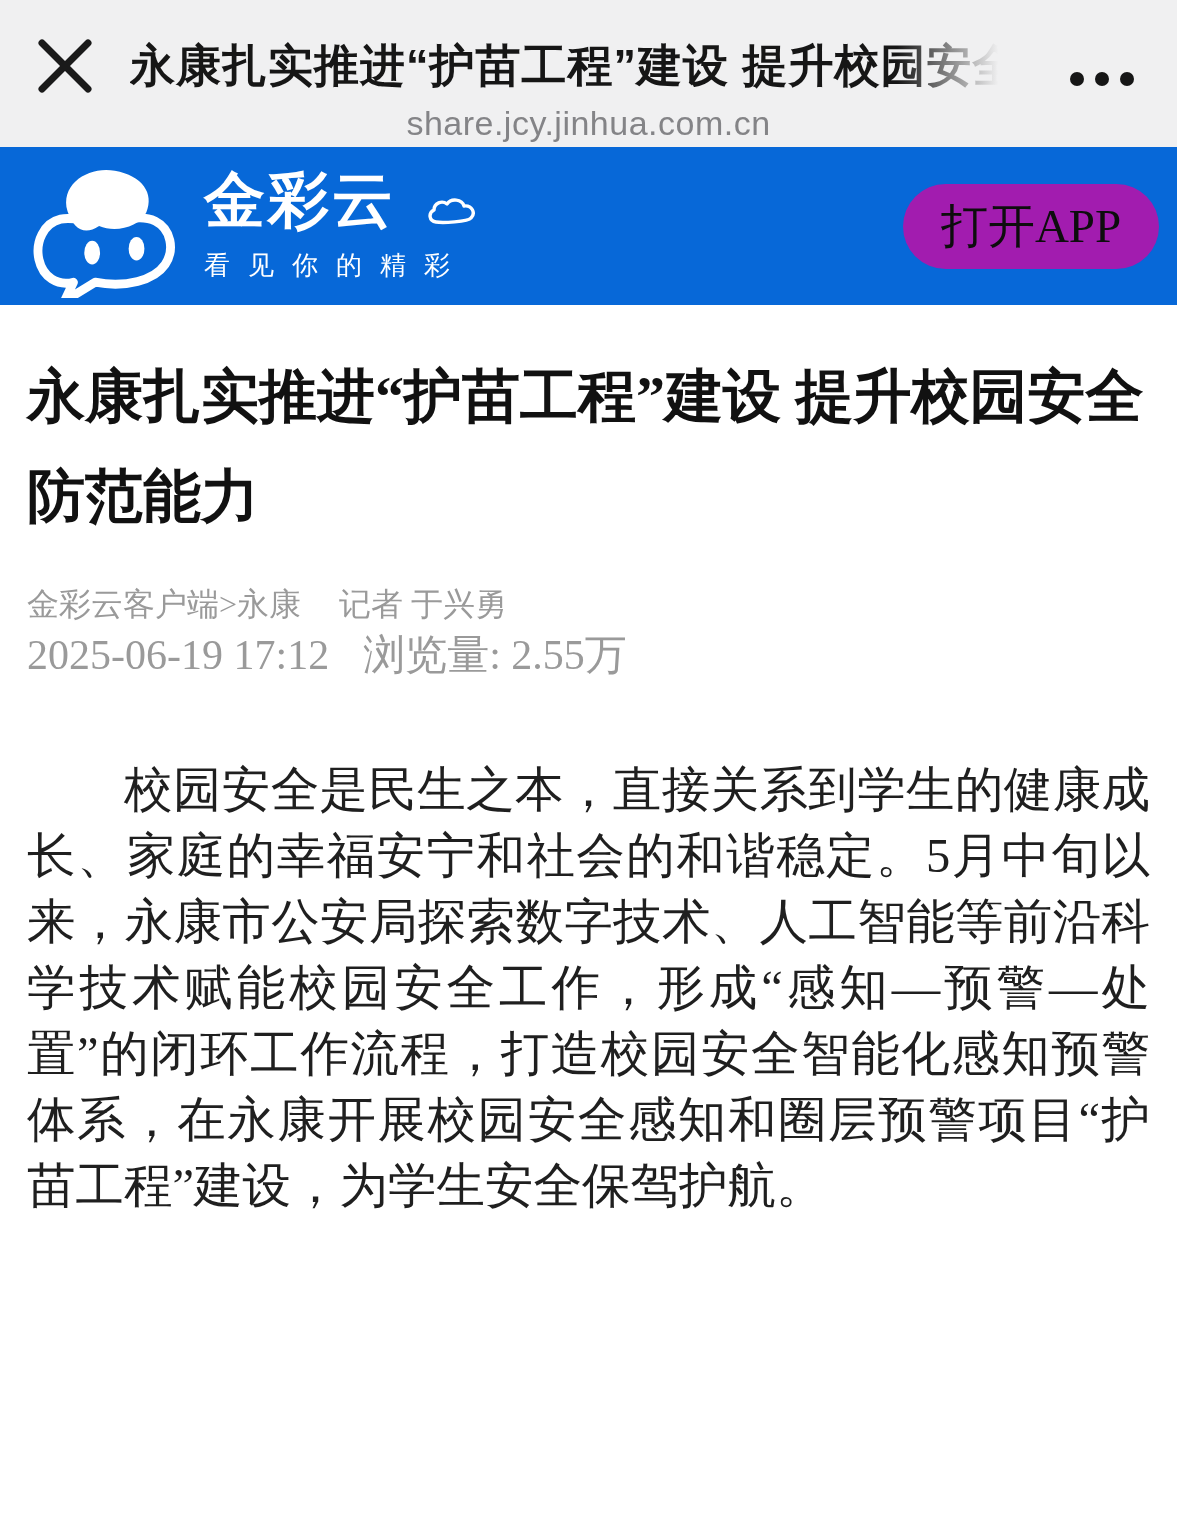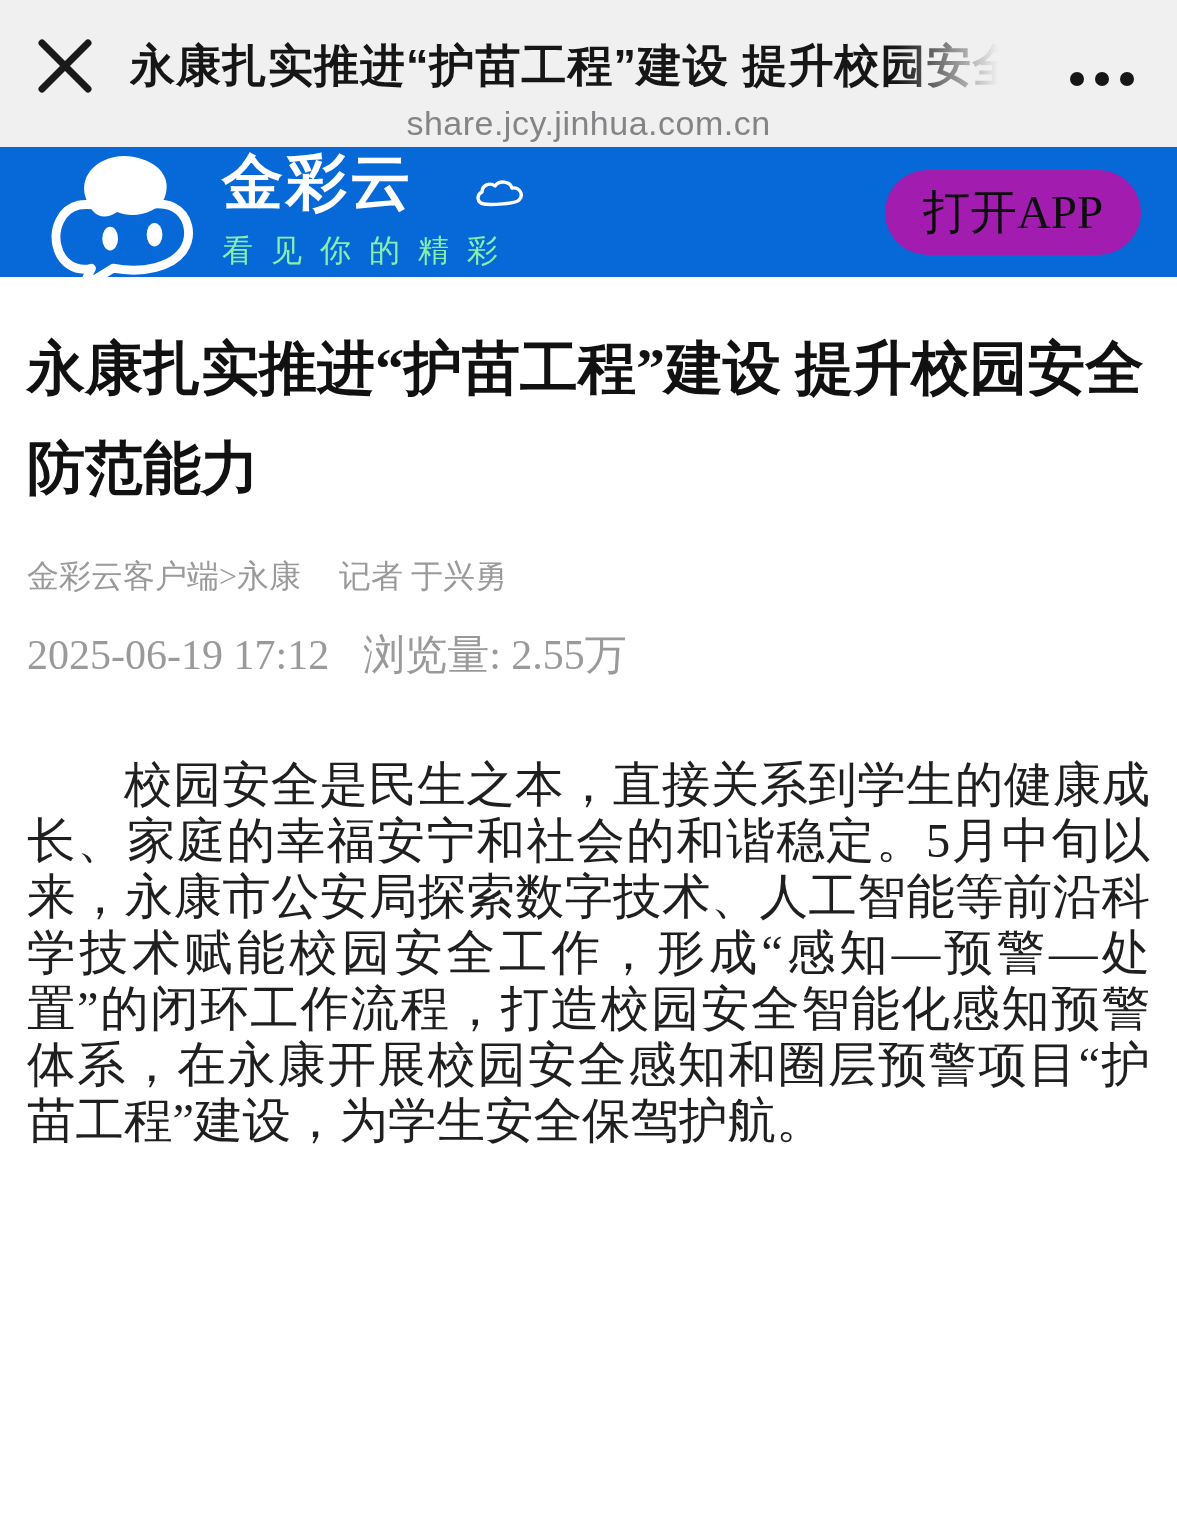--- a/index.html
+++ b/index.html
@@ -40,34 +40,34 @@
     gap: 11px; padding-top: 26px; cursor: pointer;
   }
   .more-btn .dot { width: 14px; height: 14px; border-radius: 50%; background: #161616; }
   .bar-url {
     text-align: center; font-size: 34px; color: #848487;
     margin-top: 2px; letter-spacing: 0.5px;
   }
 
   
   .app-banner {
-    height: 130px; background: #0768d8;
+    height: 158px; background: #0768d8;
     display: flex; align-items: center; justify-content: space-between;
-    padding: 0 36px;
+    padding: 0 18px;
   }
   .brand { display: flex; align-items: center; }
   .mascot { width: 172px; height: 138px; margin-top: 6px; flex: 0 0 auto; }
   .logo-block { margin-left: 14px; position: relative; }
   .logo-text {
     color: #ffffff; font-size: 61px; font-weight: 700; letter-spacing: 3px;
     line-height: 1; font-family: "Liberation Sans", sans-serif;
   }
   .cloud-accent { position: absolute; right: -12px; top: 28px; }
   .tagline {
-    color: #86efac; font-size: 31px; letter-spacing: 18px;
+    color: #ffffff; font-size: 26px; letter-spacing: 18px;
     margin-top: 17px; font-weight: 400;
   }
   .open-app-btn {
     width: 256px; height: 85px; border-radius: 43px; border: none;
     background: #a21caf; color: #0d0d0d;
     font-size: 47px; font-family: "Liberation Serif", "DejaVu Serif", serif;
     display: flex; align-items: center; justify-content: center;
     cursor: pointer; flex: 0 0 auto;
   }
 
@@ -77,28 +77,28 @@
     margin-top: 42px;
     font-family: "Liberation Serif", "DejaVu Serif", serif;
     font-weight: 700; font-size: 58px; line-height: 100px; color: #111;
   }
   .meta-source {
     margin-top: 36px; color: #9a9a9a; font-size: 32px;
     font-family: "Liberation Serif", "DejaVu Serif", serif;
   }
   .meta-source .reporter { margin-left: 38px; }
   .meta-date {
-    margin-top: 28px; color: #9a9a9a; font-size: 42px;
+    color: #9a9a9a; font-size: 42px;
     font-family: "Liberation Serif", "DejaVu Serif", serif;
   }
   .meta-date .views { margin-left: 34px; }
   .article-body {
     margin-top: 74px;
     font-family: "Liberation Serif", "DejaVu Serif", serif;
-    font-size: 48.5px; line-height: 56px; color: #1f1f1f;
+    font-size: 48.5px; line-height: 66px; color: #1f1f1f;
     text-align: justify; text-indent: 2em;
   }
 </style>
 </head>
 <body>
 
 <div class="page">
 
   <header class="browser-bar">
     <div class="bar-row">

